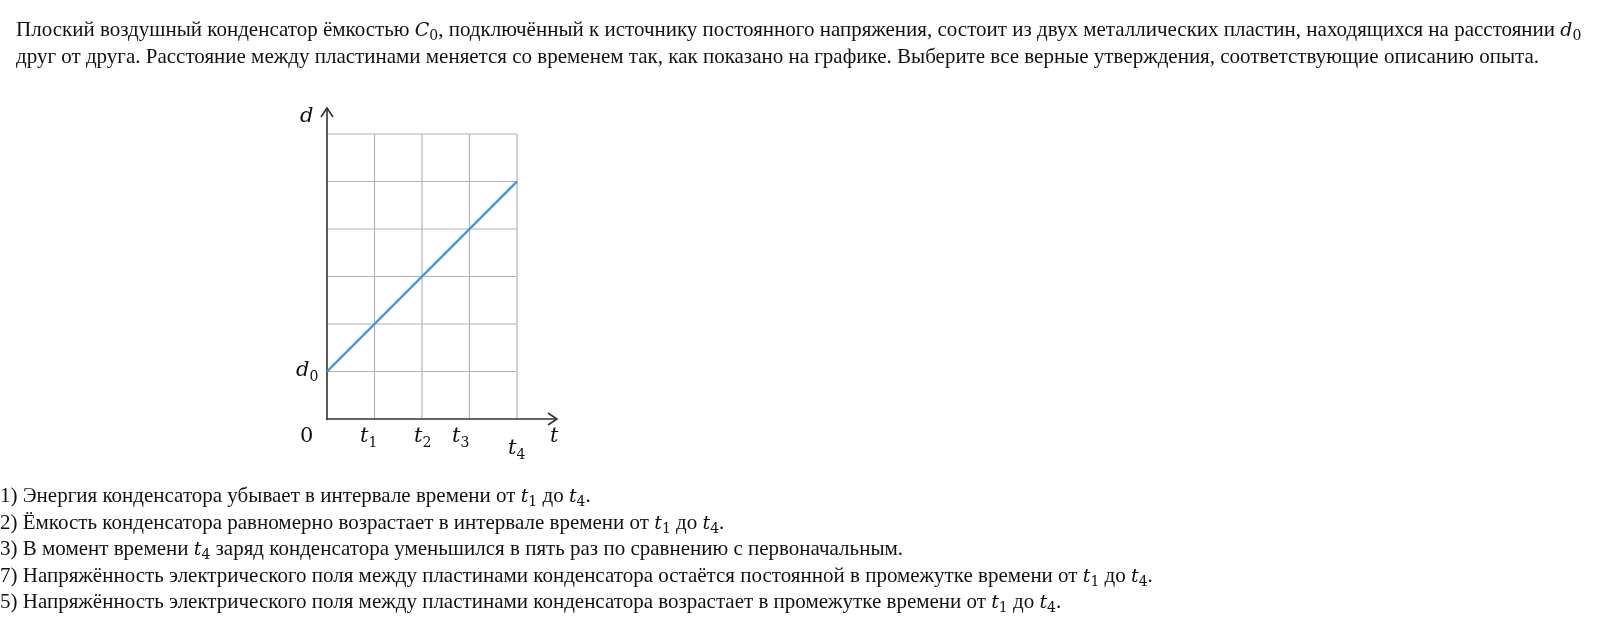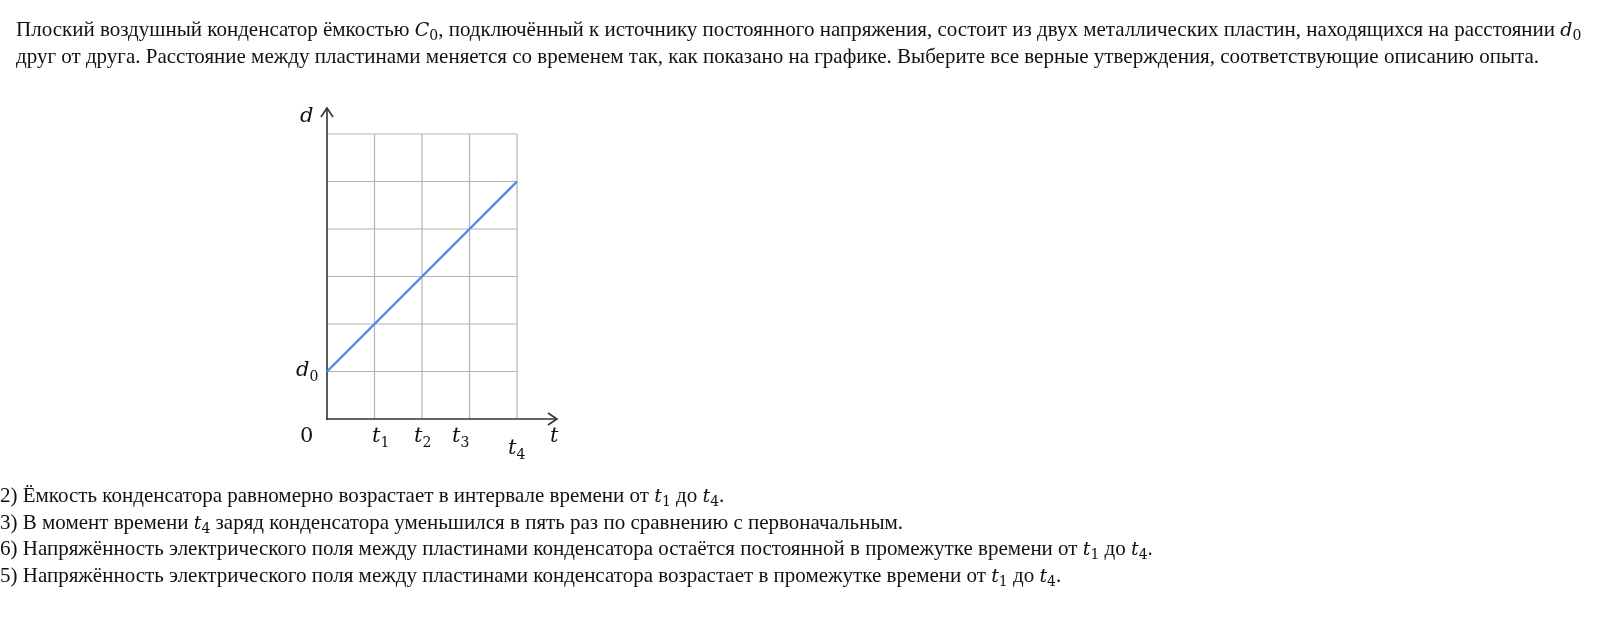--- a/index.html
+++ b/index.html
@@ -53,25 +53,26 @@
       <polyline points="321,117 327,108 333,117"></polyline>
       <line x1="326" y1="419" x2="557" y2="419"></line>
       <polyline points="548,413 557,419 548,425"></polyline>
     </g>
     <polyline id="series-line" fill="none" stroke="#4a90e2" stroke-width="2.4" points="327,371.5 374.5,324 422,276.5 469.5,229 517,181.5"></polyline>
   </svg>
 
   <div class="lbl" style="left:300px; top:103px;">d</div>
   <div class="lbl" style="left:296px; top:357px;"><span>d</span><sub>0</sub></div>
   <div class="lbl up" style="left:300px; top:423px;">0</div>
-  <div class="lbl" style="left:372px; top:423px;"><span>t</span><sub>1</sub></div>
+  <div class="lbl" style="left:360px; top:423px;"><span>t</span><sub>1</sub></div>
   <div class="lbl" style="left:414px; top:423px;"><span>t</span><sub>2</sub></div>
   <div class="lbl" style="left:452px; top:423px;"><span>t</span><sub>3</sub></div>
   <div class="lbl" style="left:508px; top:423px;margin-top:12px;"><span>t</span><sub>4</sub></div>
   <div class="lbl" style="left:550px; top:423px;">t</div>
 </div>
 
 <ul class="options">
+  <li><span>1) Энергия конденсатора убывает в интервале времени от </span><span class="m"><span>t</span><sub>1</sub></span><span> до </span><span class="m"><span>t</span><sub>4</sub></span><span>.</span></li>
   <li><span>2) Ёмкость конденсатора равномерно возрастает в интервале времени от </span><span class="m"><span>t</span><sub>1</sub></span><span> до </span><span class="m"><span>t</span><sub>4</sub></span><span>.</span></li>
   <li><span>3) В момент времени </span><span class="m"><span>t</span><sub>4</sub></span><span> заряд конденсатора уменьшился в пять раз по сравнению с первоначальным.</span><span class="m"><span></span><sub></sub></span><span></span></li>
-  <li><span>6) Напряжённость электрического поля между пластинами конденсатора остаётся постоянной в промежутке времени от </span><span class="m"><span>t</span><sub>1</sub></span><span> до </span><span class="m"><span>t</span><sub>4</sub></span><span>.</span></li>
+  <li><span>7) Напряжённость электрического поля между пластинами конденсатора остаётся постоянной в промежутке времени от </span><span class="m"><span>t</span><sub>1</sub></span><span> до </span><span class="m"><span>t</span><sub>4</sub></span><span>.</span></li>
   <li><span>5) Напряжённость электрического поля между пластинами конденсатора возрастает в промежутке времени от </span><span class="m"><span>t</span><sub>1</sub></span><span> до </span><span class="m"><span>t</span><sub>4</sub></span><span>.</span></li>
 </ul>
 
 </body></html>

